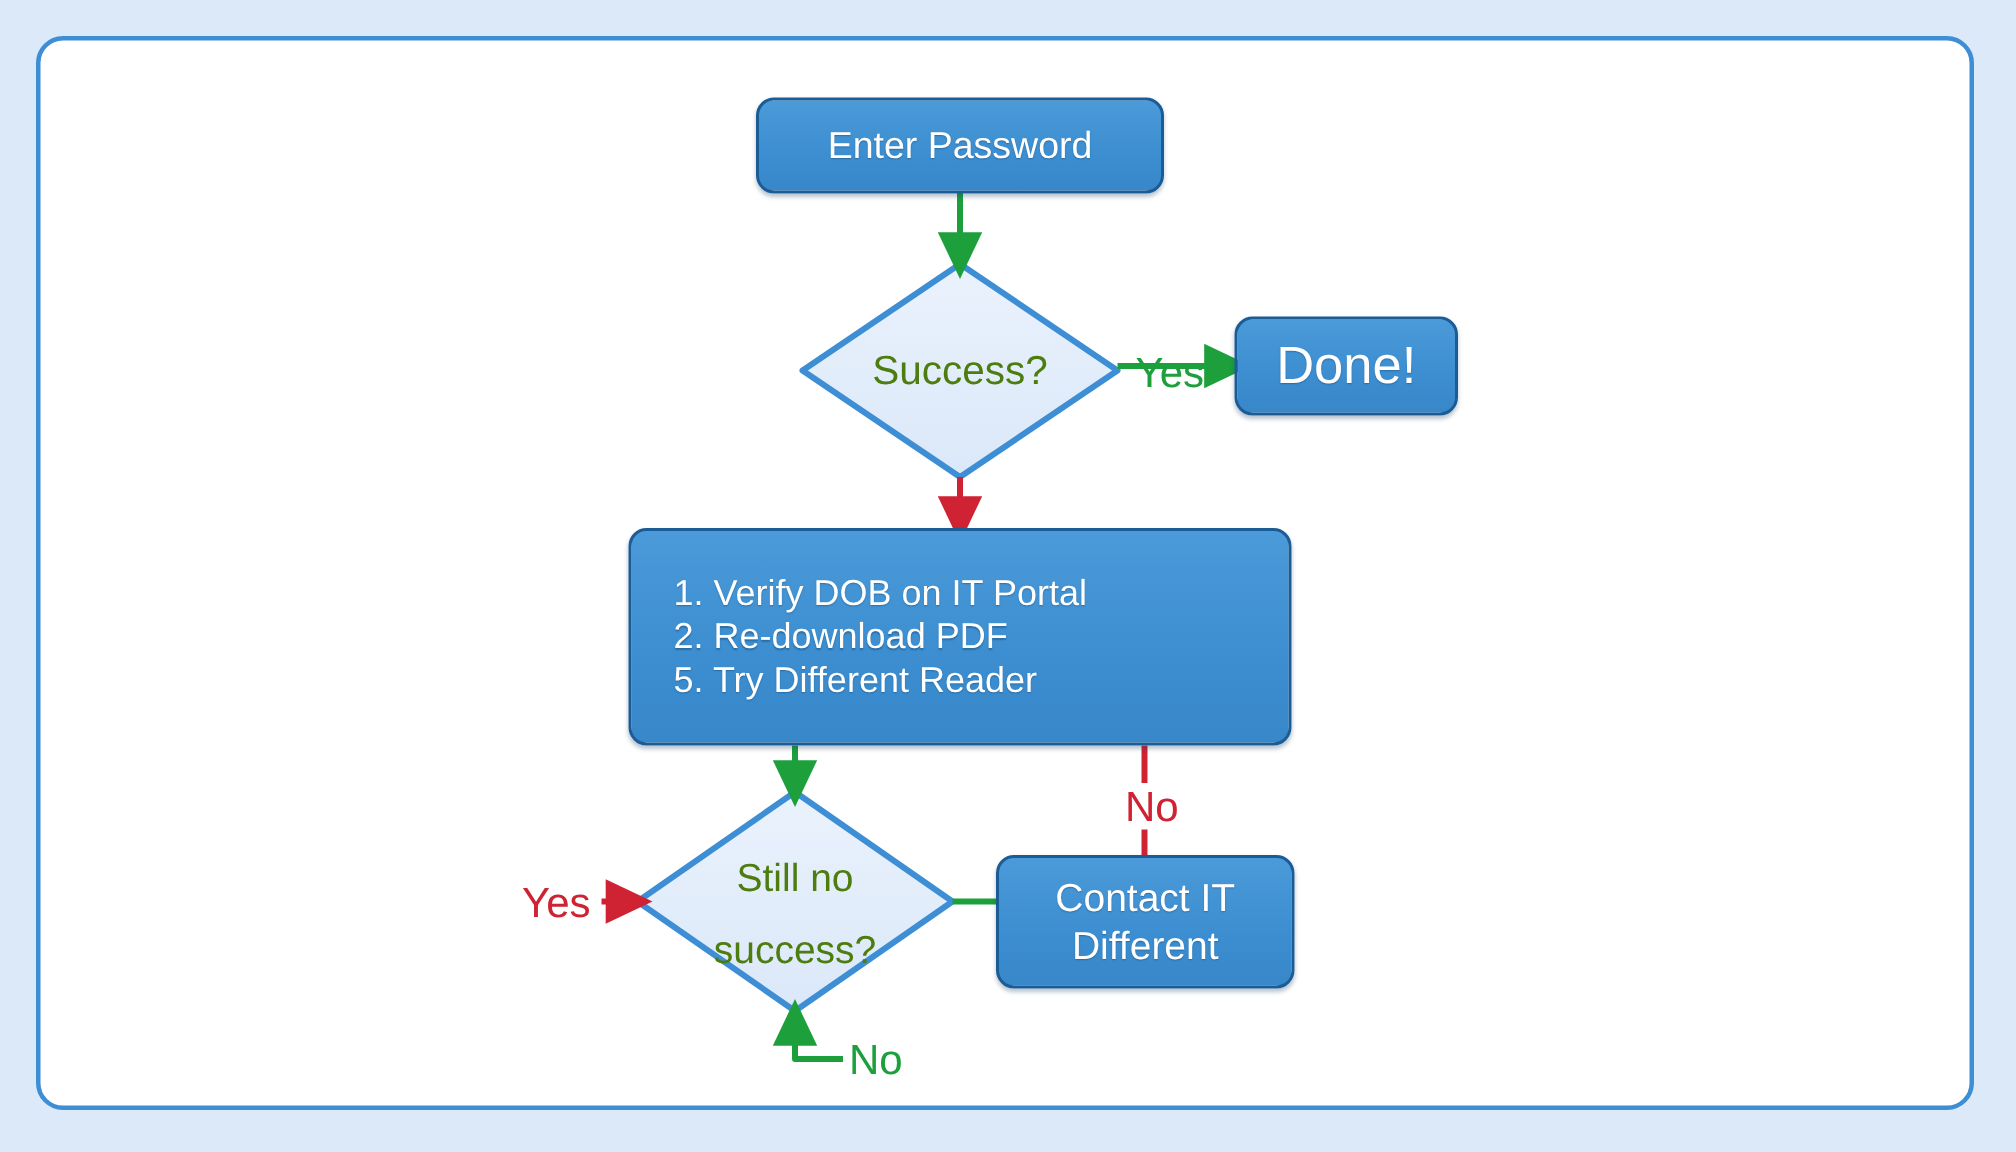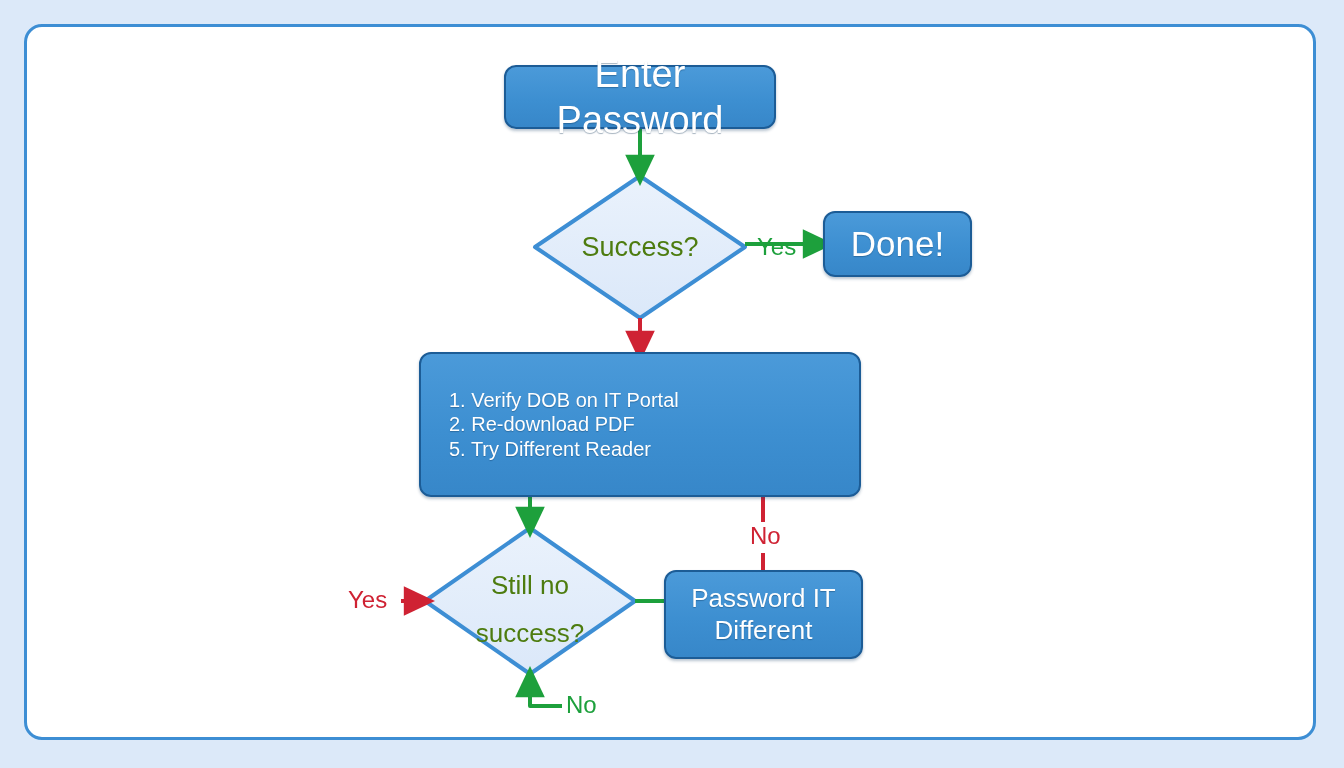--- a/index.html
+++ b/index.html
@@ -71,21 +71,21 @@
     align-items: center;
     justify-content: center;
     color: #4d7c0f;
     text-align: center;
     line-height: 1.2;
     pointer-events: none;
   }
   .diamond-label .ln { display: block; white-space: pre; margin-top: 17px; }
   .edge-label {
     position: absolute;
-    font-size: 24px;
+    font-size: 28px;
     white-space: pre;
   }
   .lbl-green { color: #1da03c; }
   .lbl-red { color: #cf2233; }
 </style>
 </head>
 <body>
 
 <div id="canvas">
 
@@ -120,49 +120,49 @@
     <path d="M763,553 L763,570" stroke="#cf2233" stroke-width="4" fill="none"></path>
 
     <path d="M635,601 L664,601" stroke="#1da03c" stroke-width="4" fill="none"></path>
 
     <path d="M562,706 L530,706 L530,682" stroke="#1da03c" stroke-width="4" fill="none" stroke-linejoin="round" marker-end="url(#arrGreen)"></path>
 
     <path d="M401,601 L419,601" stroke="#cf2233" stroke-width="4" fill="none" marker-end="url(#arrRed)"></path>
   </svg>
 
   <div class="node proc" style="left:504px; top:65px; width:272px; height:64px;">
-    <span class="txt" style="font-size:38px;">Enter Password</span>
+    <span class="txt" style="font-size:25px;">Enter Password</span>
   </div>
 
   <div class="diamond-label" style="left:535px; top:176px; width:210px; height:142px;">
     <span style="font-size:27px;">Success?</span>
   </div>
 
   <div class="node proc" style="left:823px; top:211px; width:149px; height:66px;">
     <span class="txt" style="font-size:35px;">Done!</span>
   </div>
 
   <div class="node proc" style="left:419px; top:352px; width:442px; height:145px; justify-content:flex-start; padding-left:28px;">
-    <span class="txt left" style="font-size:20px;">
+    <span class="txt left" style="font-size:24px;">
       <span class="ln">1. Verify DOB on IT Portal</span>
       <span class="ln">2. Re-download PDF</span>
       <span class="ln">5. Try Different Reader</span>
     </span>
   </div>
 
   <div class="diamond-label" style="left:425px; top:528px; width:210px; height:146px;">
     <span style="font-size:26px;">
       <span class="ln">Still no</span>
       <span class="ln">success?</span>
     </span>
   </div>
 
   <div class="node proc" style="left:664px; top:570px; width:199px; height:89px;">
     <span class="txt" style="font-size:26px;">
-      <span class="ln">Password IT</span>
+      <span class="ln">Contact IT</span>
       <span class="ln">Different</span>
     </span>
   </div>
 
   <div class="edge-label lbl-green" style="left:757px; top:233px;">Yes</div>
 
   <div class="edge-label lbl-red" style="left:750px; top:522px;">No</div>
 
   <div class="edge-label lbl-red" style="left:348px; top:586px;">Yes</div>
 

